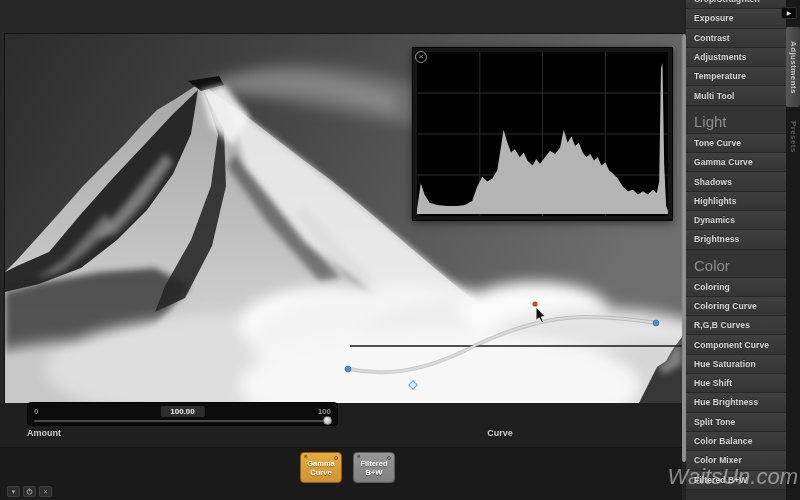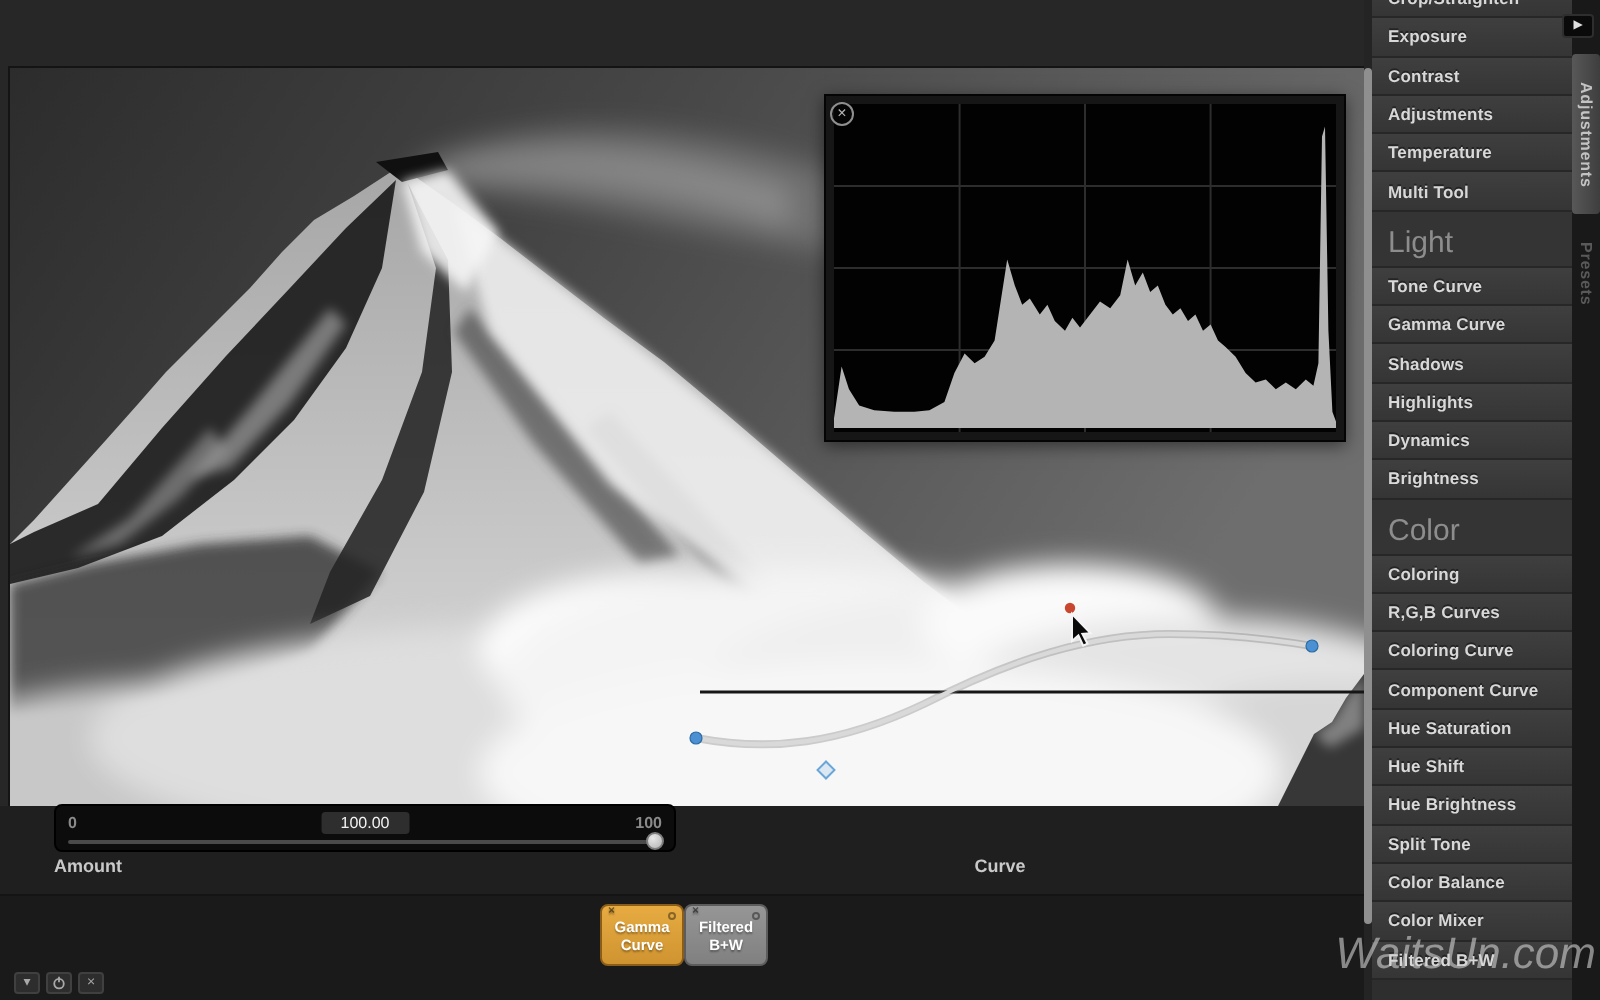--- a/index.html
+++ b/index.html
@@ -20,30 +20,30 @@
   .hist-panel svg{display:block;background:#020202;}
   .hist-close{position:absolute;left:2px;top:3px;width:10px;height:10px;border:1px solid #8f8f8f;border-radius:50%;
               color:#b5b5b5;font-size:8px;line-height:9px;text-align:center;cursor:default;background:rgba(10,10,10,.4);}
   
   .slider-panel{position:absolute;left:27px;top:402px;width:311px;height:24px;background:#0c0c0c;
                 border:1px solid #000;border-radius:4px;box-sizing:border-box;}
   .slider-panel .min,.slider-panel .max{position:absolute;top:4px;font-size:8px;color:#8a8a8a;font-weight:bold;}
   .slider-panel .min{left:6px;}
   .slider-panel .max{right:6px;text-align:right;}
   .value-box{position:absolute;left:50%;transform:translateX(-50%);top:3px;background:#2e2e2e;border-radius:2px;
-             padding:1px 10px;font-size:8px;font-weight:normal;color:#f2f2f2;}
+             padding:1px 10px;font-size:8px;font-weight:bold;color:#f2f2f2;}
   .track{position:absolute;left:6px;right:6px;top:17px;height:2px;background:#4a4a4a;border-radius:1px;}
   .knob{position:absolute;top:-4px;right:-1px;width:9px;height:9px;border-radius:50%;
         background:radial-gradient(circle at 35% 30%,#e8e8e8,#b2b2b2);border:1px solid #7d7d7d;box-sizing:border-box;}
   .amount-label{position:absolute;left:27px;width:311px;top:428px;
                 font-size:9px;font-weight:bold;color:#c9c9c9;}
   .curve-label{position:absolute;left:400px;width:200px;top:428px;text-align:center;
                font-size:9px;font-weight:bold;color:#c9c9c9;}
   
-  .filter-row{position:absolute;left:300px;top:452px;display:flex;gap:0;}
+  .filter-row{position:absolute;left:300px;top:452px;display:flex;gap:11px;}
   .fbtn{position:relative;width:42px;height:31px;border-radius:4px;box-sizing:border-box;
         display:flex;flex-direction:column;justify-content:center;text-align:center;
         color:#fff;font-size:7.5px;font-weight:bold;line-height:1.2;cursor:default;
         text-shadow:0 1px 1px rgba(0,0,0,.35);}
   .fbtn.active{background:linear-gradient(#e7ab42,#cf9430);border:1px solid #8a5e19;}
   .fbtn.inactive{background:linear-gradient(#969696,#808080);border:1px solid #5c5c5c;}
   .corner-x{position:absolute;top:0;left:3px;font-size:6px;color:rgba(0,0,0,.5);font-weight:bold;}
   .corner-o{position:absolute;top:3px;right:3px;width:4px;height:4px;border:1px solid rgba(0,0,0,.4);
             border-radius:50%;box-sizing:border-box;}
   
@@ -212,22 +212,22 @@
         <div class="sb-item">Multi Tool</div>
         <div class="sb-header">Light</div>
         <div class="sb-item">Tone Curve</div>
         <div class="sb-item">Gamma Curve</div>
         <div class="sb-item">Shadows</div>
         <div class="sb-item">Highlights</div>
         <div class="sb-item">Dynamics</div>
         <div class="sb-item">Brightness</div>
         <div class="sb-header">Color</div>
         <div class="sb-item">Coloring</div>
+        <div class="sb-item">Coloring Curve</div>
         <div class="sb-item">R,G,B Curves</div>
-        <div class="sb-item">Coloring Curve</div>
         <div class="sb-item">Component Curve</div>
         <div class="sb-item">Hue Saturation</div>
         <div class="sb-item">Hue Shift</div>
         <div class="sb-item">Hue Brightness</div>
         <div class="sb-item">Split Tone</div>
         <div class="sb-item">Color Balance</div>
         <div class="sb-item">Color Mixer</div>
         <div class="sb-item">Filtered B+W</div>
       </div>
   </div>

